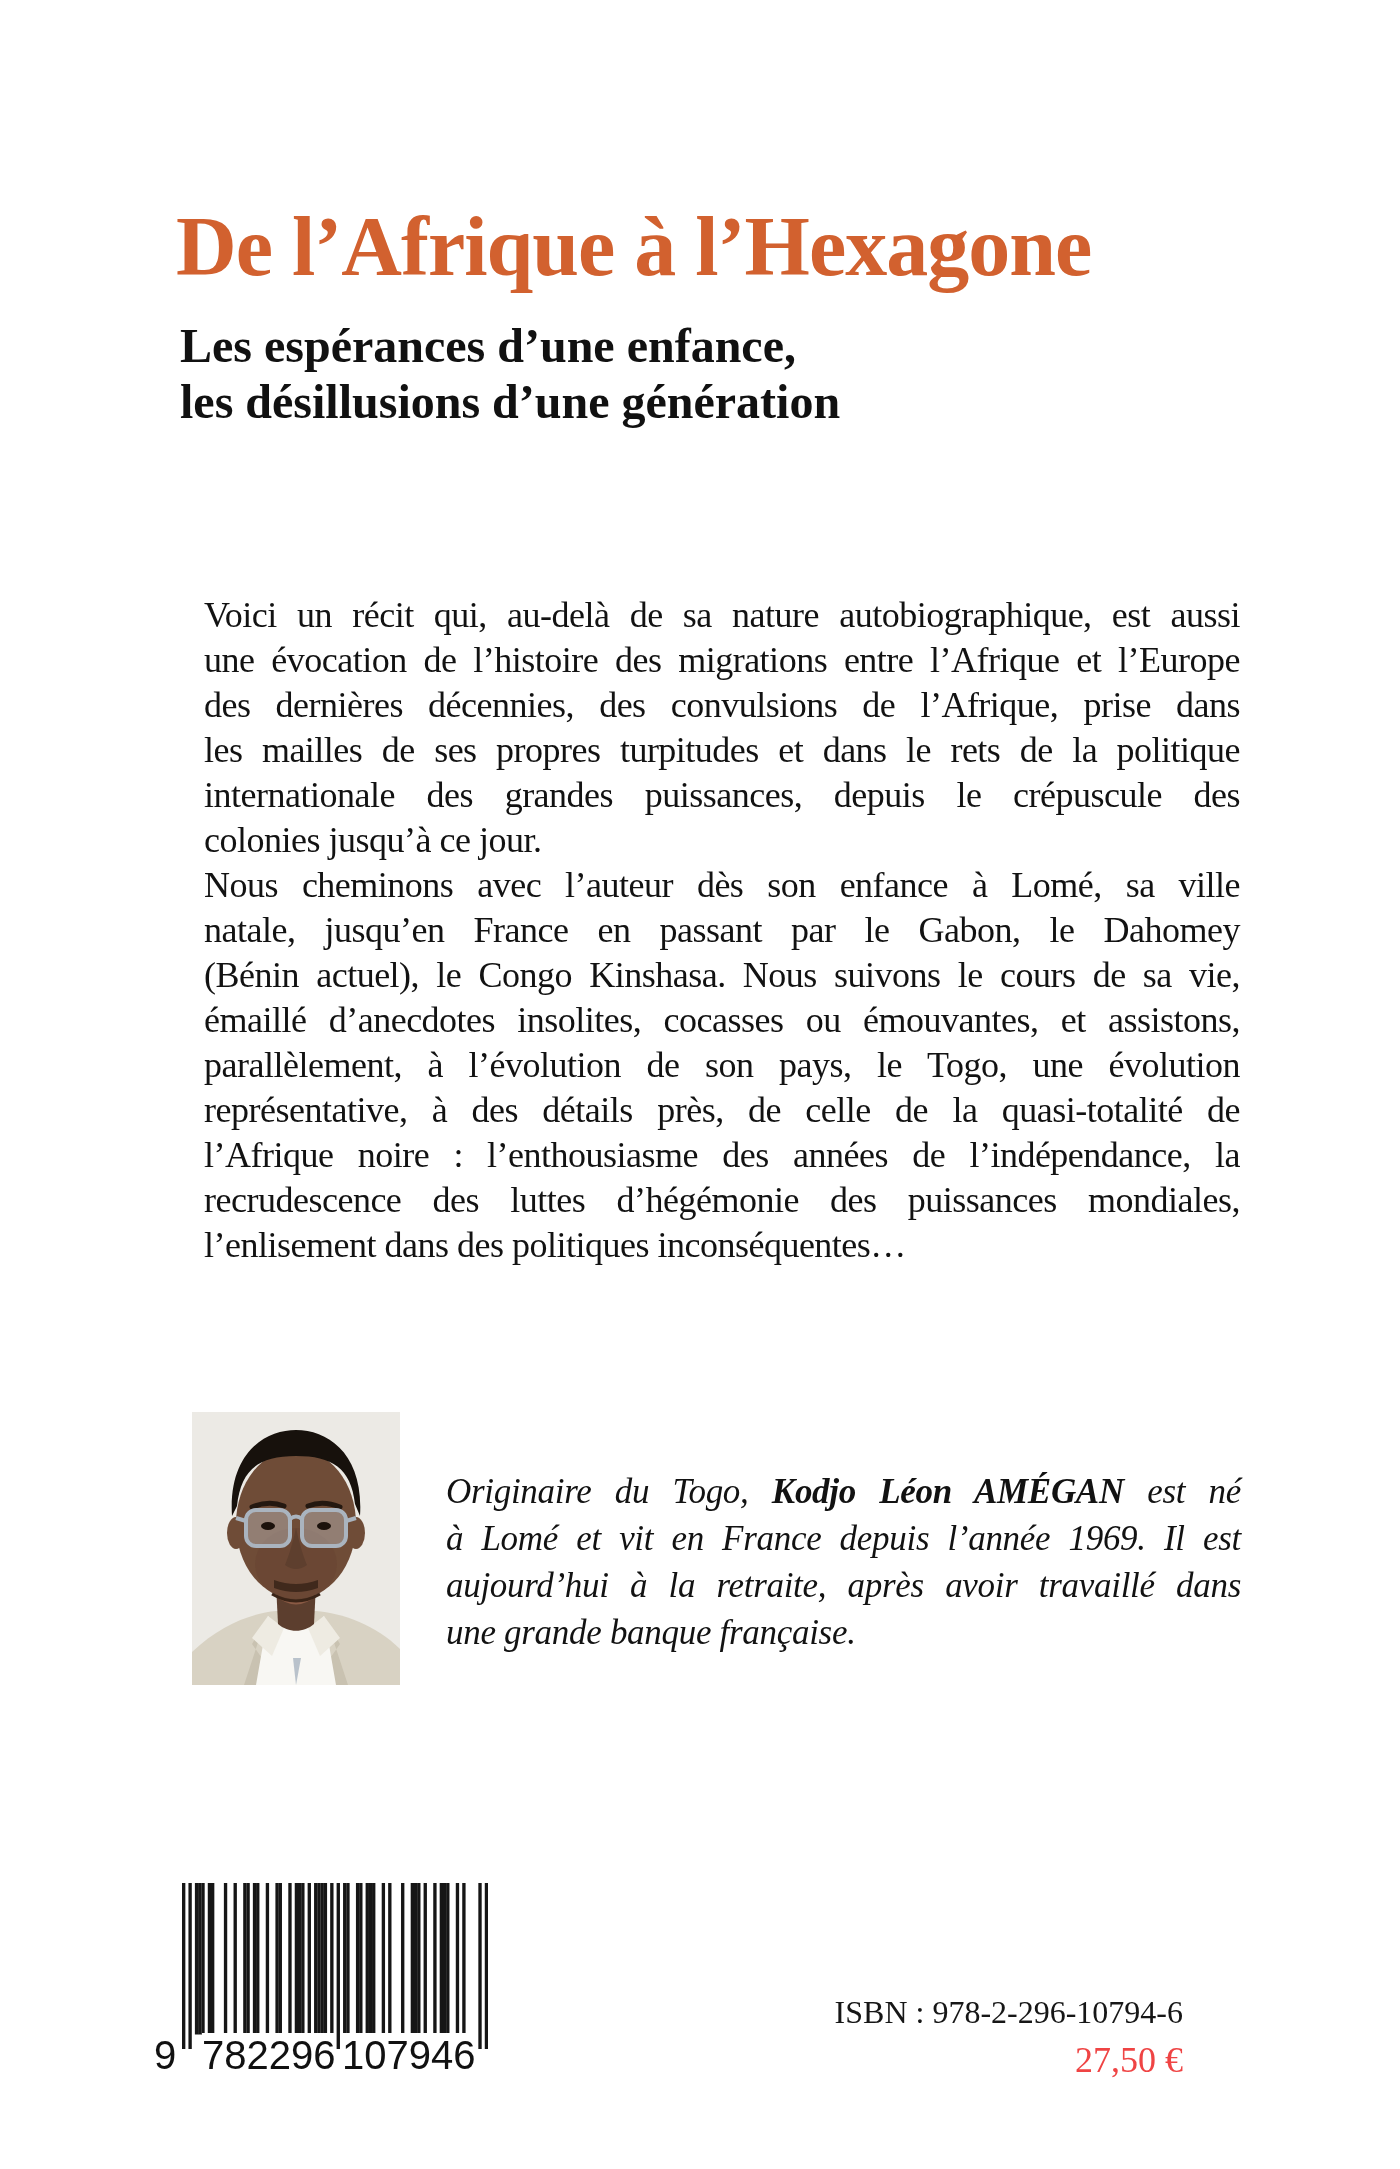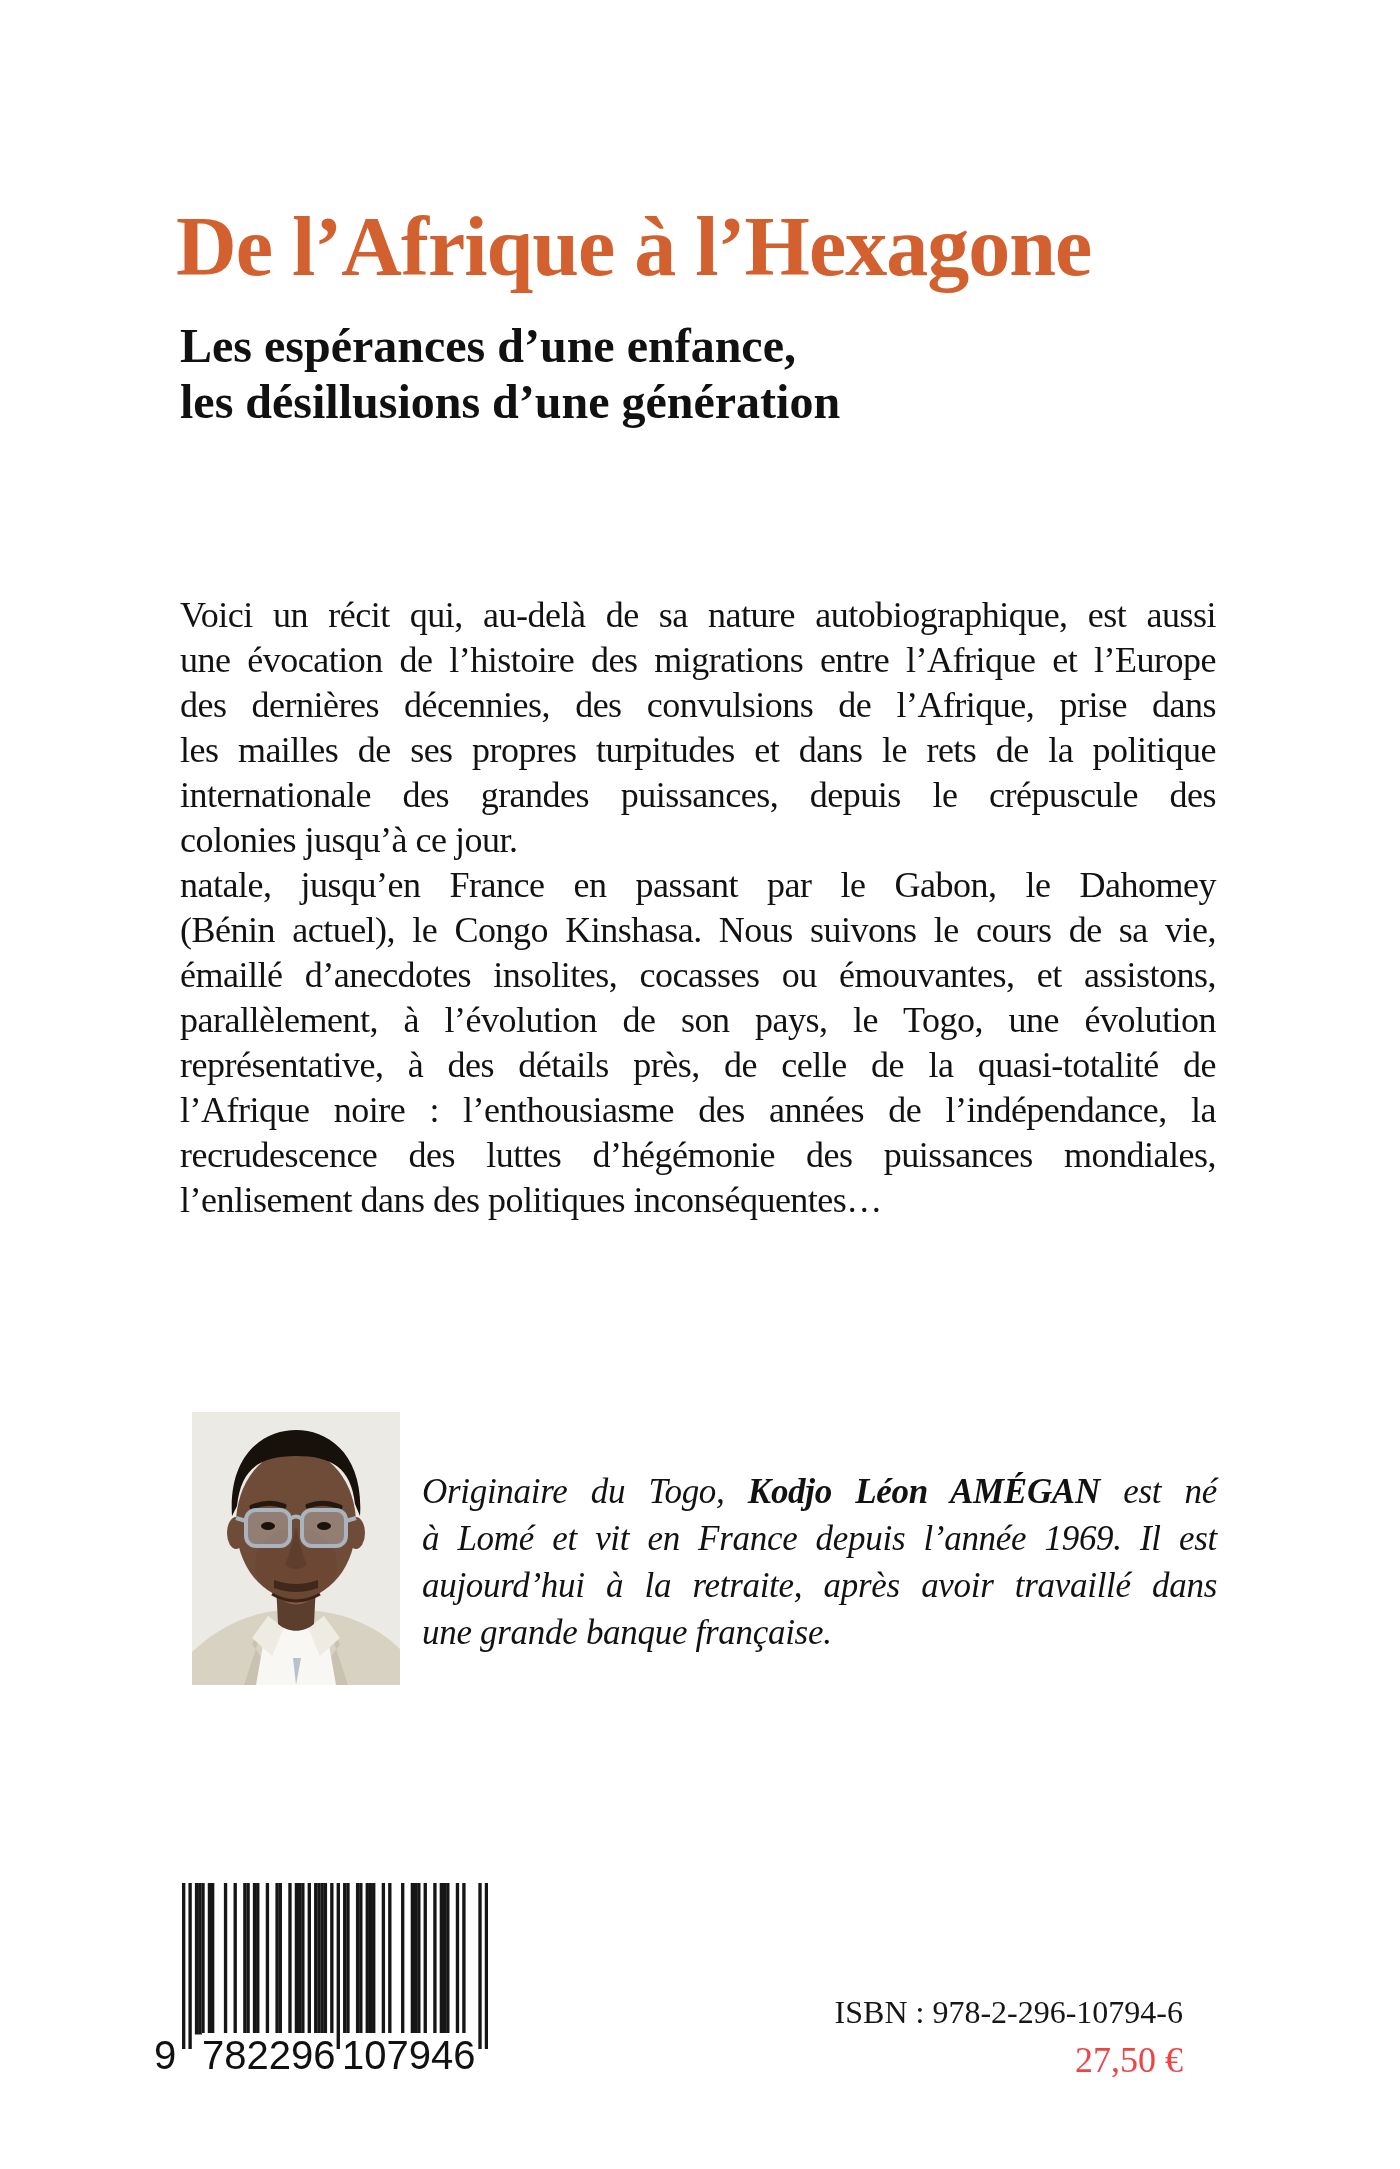--- a/index.html
+++ b/index.html
@@ -16,21 +16,21 @@
   .subtitle{
     position:absolute;left:180px;top:318px;
     font-size:48px;font-weight:bold;line-height:56px;color:#111111;
     white-space:nowrap;
   }
   
   .synopsis{
     position:absolute;left:180px;top:593px;width:1036px;
     font-size:36px;letter-spacing:-0.5px;color:#121212;
   }
-  .jline{white-space:nowrap;height:45px;line-height:45px;overflow:visible;}
+  .jline{white-space:nowrap;height:45px;line-height:45px;overflow:visible;margin-left:24px;}
   .lwrap{display:inline;}
   
   .photo{position:absolute;left:192px;top:1412px;width:208px;height:273px;}
   .bio{
     position:absolute;left:422px;top:1468px;width:795px;
     font-size:35px;font-style:italic;letter-spacing:-0.3px;color:#121212;
   }
   .bio .jline{height:47px;line-height:47px;}
   
   .barcode{position:absolute;left:160px;top:1883px;width:340px;height:200px;}
@@ -60,20 +60,21 @@
     <div>les désillusions d’une génération</div>
   </div>
 
   <div class="synopsis">
     <div class="jline" style="word-spacing: 11.6937px;"><span class="lwrap">Voici un récit qui, au-delà de sa nature autobiographique, est aussi</span></div>
     <div class="jline" style="word-spacing: 8.25868px;"><span class="lwrap">une évocation de l’histoire des migrations entre l’Afrique et l’Europe</span></div>
     <div class="jline" style="word-spacing: 16.5977px;"><span class="lwrap">des dernières décennies, des convulsions de l’Afrique, prise dans</span></div>
     <div class="jline" style="word-spacing: 10.8945px;"><span class="lwrap">les mailles de ses propres turpitudes et dans le rets de la politique</span></div>
     <div class="jline" style="word-spacing: 23.1138px; text-align: right;"><span class="lwrap">internationale des grandes puissances, depuis le crépuscule des</span></div>
     <div class="jline last"><span class="lwrap">colonies jusqu’à ce jour.</span></div>
+    <div class="jline" style="word-spacing: 15.3812px;"><span class="lwrap">Nous cheminons avec l’auteur dès son enfance à Lomé, sa ville</span></div>
     <div class="jline" style="word-spacing: 20.5347px;"><span class="lwrap">natale, jusqu’en France en passant par le Gabon, le Dahomey</span></div>
     <div class="jline" style="word-spacing: 8.69886px;"><span class="lwrap">(Bénin actuel), le Congo Kinshasa. Nous suivons le cours de sa vie,</span></div>
     <div class="jline" style="word-spacing: 13.7478px;"><span class="lwrap">émaillé d’anecdotes insolites, cocasses ou émouvantes, et assistons,</span></div>
     <div class="jline" style="word-spacing: 17.0451px;"><span class="lwrap">parallèlement, à l’évolution de son pays, le Togo, une évolution</span></div>
     <div class="jline" style="word-spacing: 15.8391px;"><span class="lwrap">représentative, à des détails près, de celle de la quasi-totalité de</span></div>
     <div class="jline" style="word-spacing: 15.7305px;"><span class="lwrap">l’Afrique noire : l’enthousiasme des années de l’indépendance, la</span></div>
     <div class="jline" style="word-spacing: 22.7188px;"><span class="lwrap">recrudescence des luttes d’hégémonie des puissances mondiales,</span></div>
     <div class="jline last"><span class="lwrap">l’enlisement dans des politiques inconséquentes…</span></div>
   </div>
 

